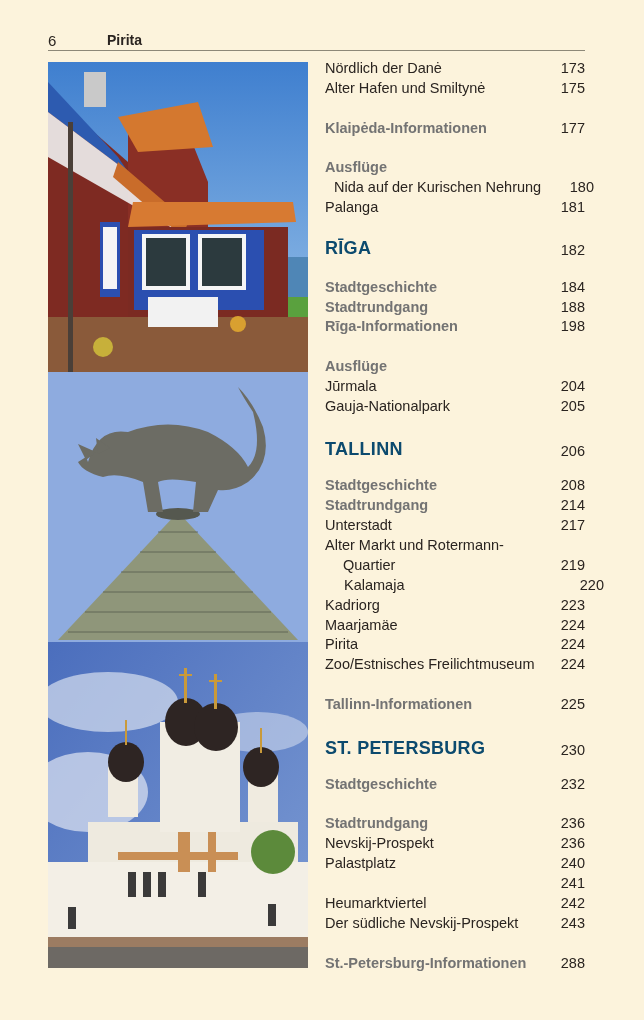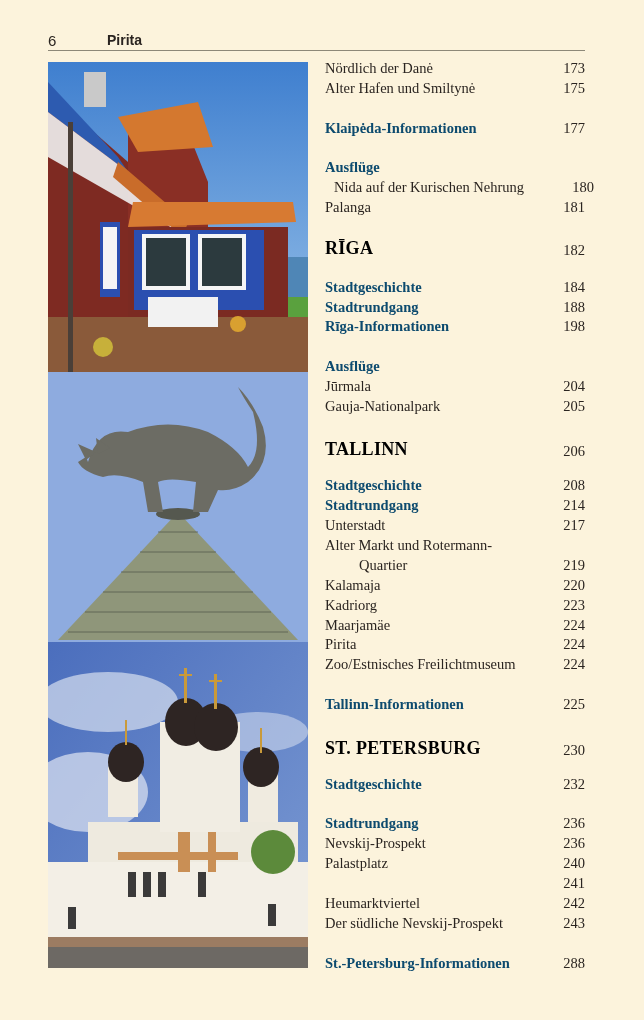--- a/index.html
+++ b/index.html
@@ -26,27 +26,27 @@
     .photos {
       position: absolute; left: 48px; top: 62px; width: 260px; height: 906px;
     }
     .photo { position: absolute; left: 0; width: 260px; overflow: hidden; }
     .photo svg { display: block; }
     .toc {
       position: absolute; left: 325px; top: 0; width: 260px;
     }
     .row {
       position: absolute; left: 0; width: 260px; height: 20px;
-      font-family: Liberation Serif, serif; font-size: 14.5px; line-height: 20px;
+      font-family: Liberation Sans, sans-serif; font-size: 14.5px; line-height: 20px;
     }
     .row .label { position: absolute; left: 0; white-space: nowrap; }
     .row .page { position: absolute; right: 0; }
-    .row.red .label { color: #0c4a6e; font-weight: bold; }
-    .row.blue .label { color: #000000; font-weight: bold; font-size: 18px; letter-spacing: 0.3px; }
-    .row.indent .label { left: 34px; }
+    .row.red .label { color: #737373; font-weight: bold; }
+    .row.blue .label { color: #0c4a6e; font-weight: bold; font-size: 18px; letter-spacing: 0.3px; }
+    .row.indent .label { left: 18px; }
   </style>
 </head>
 <body>
 
 <div class="header">
   <span class="page-num">6</span>
   <span class="running-head">Pirita</span>
 </div>
 
 <div class="photos">
@@ -222,21 +222,21 @@
       <span class="page">217</span>
     </div>
     <div class="row normal" style="top: 535px;">
       <span class="label">Alter Markt und Rotermann-</span>
       <span class="page"></span>
     </div>
     <div class="row indent" style="top: 555px;">
       <span class="label">Quartier</span>
       <span class="page">219</span>
     </div>
-    <div class="row normal" style="top: 575px;">
+    <div class="row normal" style="top: 575px; margin-left: 19px;">
       <span class="label">Kalamaja</span>
       <span class="page">220</span>
     </div>
     <div class="row normal" style="top: 595px;">
       <span class="label">Kadriorg</span>
       <span class="page">223</span>
     </div>
     <div class="row normal" style="top: 615px;">
       <span class="label">Maarjamäe</span>
       <span class="page">224</span>

